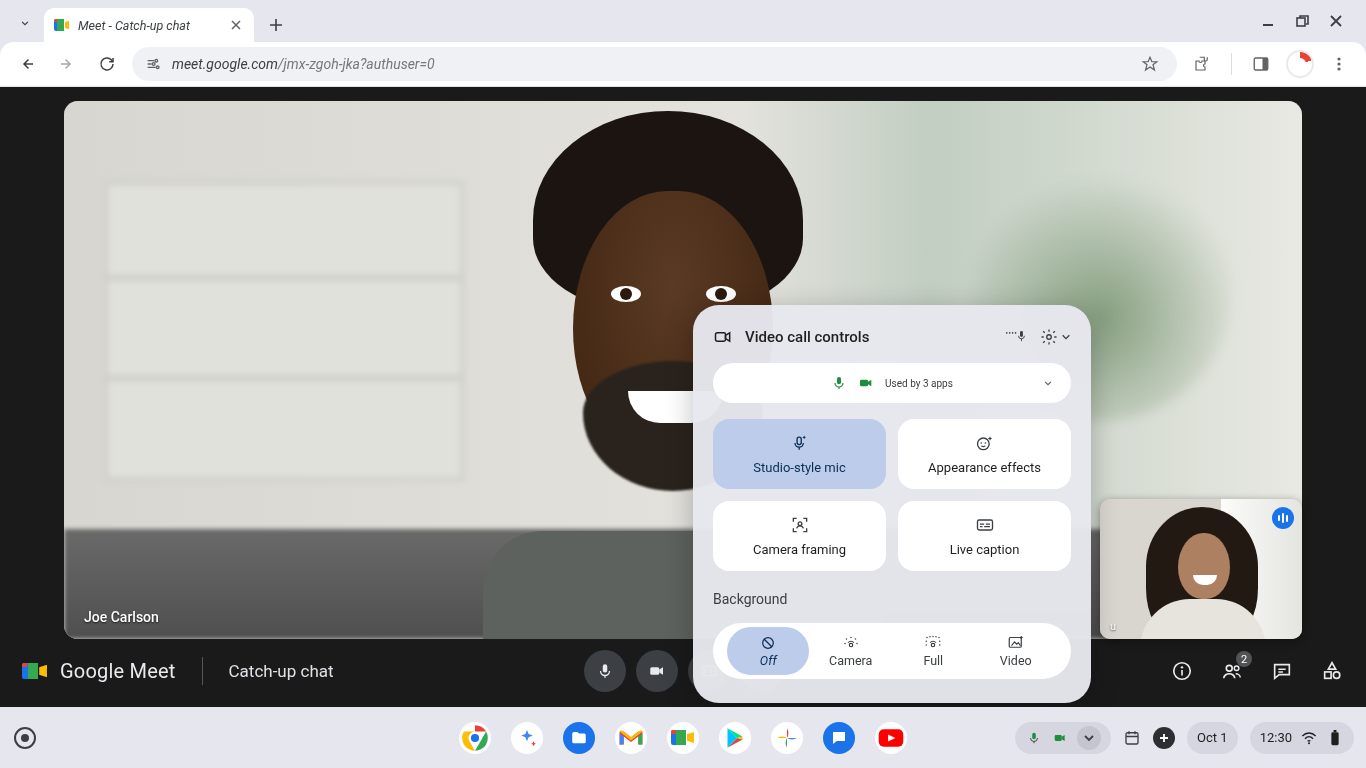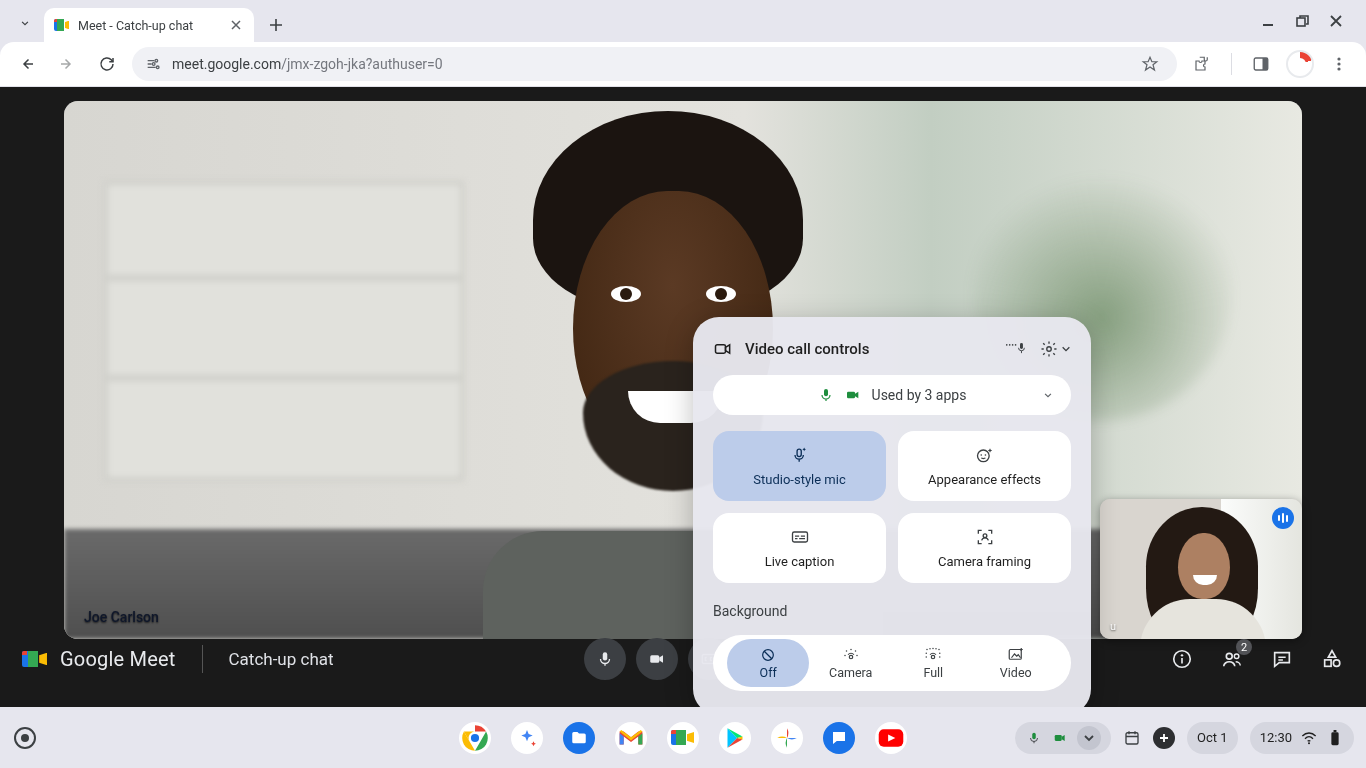--- a/index.html
+++ b/index.html
@@ -1,20 +1,20 @@
 <!DOCTYPE html>
 <html><head>
 <meta charset="utf-8">
 <style>
   * { box-sizing: border-box; margin: 0; padding: 0; }
   html, body { width: 1366px; height: 768px; overflow: hidden; font-family: "Google Sans", "Roboto", Arial, sans-serif; }
   body { background: #e6e6ee; display: flex; flex-direction: column; }
 
   
-  .browser-top { height: 87px; background: #e6e6ee; display: flex; flex-direction: column; }
+  .browser-top { height: 87px; background: #e6e6ee; display: flex; flex-direction: column; font-style: italic; }
   .tabstrip { height: 42px; display: flex; align-items: flex-end; padding-left: 6px; position: relative; }
   .tabstrip .search-down { width: 30px; height: 30px; border-radius: 50%; display:flex;align-items:center;justify-content:center; margin: 0 4px 4px 4px; }
   .tab { height: 34px; width: 210px; background: #fff; border-radius: 10px 10px 0 0; display:flex; align-items:center; padding: 0 10px; gap: 8px; font-size: 12.5px; color:#3c4043; position: relative; }
   .tab .favicon { width:16px; height:16px; }
   .tab .close { margin-left:auto; width:16px;height:16px;display:flex;align-items:center;justify-content:center; }
   .newtab { width: 28px; height: 28px; display:flex;align-items:center;justify-content:center; margin-left: 8px; margin-bottom: 3px; }
   .winctrls { position:absolute; right: 4px; top: 0; height: 42px; display:flex; align-items:center; gap: 18px; padding-right: 18px; }
   .winctrls .wc { width: 16px; height:16px; display:flex;align-items:center;justify-content:center; color:#3c4043; }
 
   .toolbar { height: 45px; background: #ffffff; border-radius: 14px 14px 0 0; display:flex; align-items:center; padding: 0 12px; gap: 10px; border-bottom: 1px solid #e2e2e9; }
@@ -26,21 +26,21 @@
   .omnibox .star { margin-left:auto; }
   .toolbar .sep { width:1px; height:22px; background:#dcdde3; margin: 0 4px; }
   .profile-chip { width:28px;height:28px;border-radius:50%; background: conic-gradient(#ea4335 0 20%, #fff 20% 100%); border:2px solid #e8eaed; position:relative; }
   .profile-chip::after{ content:""; position:absolute; inset:6px; border-radius:50%; background:#fff; }
 
   
   .meet-area { flex:1; background:#1a1a1a; position:relative; overflow:hidden; }
 
   .main-video { position:absolute; left:64px; top:14px; width:1238px; height:538px; border-radius:14px; overflow:hidden; background:#888; }
   .main-video .scene { position:absolute; inset:0; }
-  .main-video .name-overlay { position:absolute; left:20px; bottom:14px; color:#0f172a; font-size:14px; font-weight:500; text-shadow:0 1px 2px rgba(0,0,0,.7); }
+  .main-video .name-overlay { position:absolute; left:20px; bottom:14px; color:#ffffff; font-size:14px; font-weight:500; text-shadow:0 1px 2px rgba(0,0,0,.7); }
 
   
   .scene { background: linear-gradient(90deg, #d7d6d1 0%, #e3e2dd 55%, #c2cec2 70%, #e8e9e2 100%); }
   .scene .shelf { position:absolute; left:40px; top:80px; width:360px; height:300px; background:#e1e1dc; border:4px solid #cfcfca; filter:blur(3px); }
   .scene .shelf::before{content:"";position:absolute;left:0;right:0;top:90px;height:6px;background:#cfcfca;}
   .scene .shelf::after{content:"";position:absolute;left:0;right:0;top:190px;height:6px;background:#cfcfca;}
   .scene .plant { position:absolute; right:70px; top:60px; width:260px; height:260px; background: radial-gradient(circle at 50% 60%, rgba(70,110,60,.55), rgba(70,110,60,0) 70%); filter:blur(6px); border-radius:50%; }
   .scene .sofa { position:absolute; left:0; right:0; bottom:0; height:110px; background:linear-gradient(#6a6a6a,#4f4f4f); filter:blur(2px); }
   .scene .person { position:absolute; left:calc(50% - 310px); top:10px; width:560px; height:528px; }
   .scene .hair { position:absolute; left:160px; top:0; width:270px; height:200px; background:#1b1410; border-radius:55% 55% 45% 45% / 60% 60% 40% 40%; }
@@ -58,54 +58,54 @@
   .self-view .sv-hair{position:absolute;left:46px;top:8px;width:112px;height:130px;background:#231913;border-radius:60% 60% 30% 30% / 55% 55% 45% 45%;}
   .self-view .sv-face{position:absolute;left:78px;top:34px;width:52px;height:66px;background:#ad8062;border-radius:50% 50% 48% 48% / 55% 55% 50% 50%;}
   .self-view .sv-shirt{position:absolute;left:40px;top:100px;width:126px;height:60px;background:#e6e4dd;border-radius:50px 50px 0 0;}
   .self-view .sv-smile{position:absolute;left:93px;top:76px;width:24px;height:10px;background:#fff;border-radius:0 0 20px 20px;}
   .self-view .sv-name{position:absolute;left:10px;bottom:6px;color:#fff;font-size:11px;text-shadow:0 1px 2px rgba(0,0,0,.6);}
   .self-view .talk-badge{position:absolute;right:8px;top:8px;width:22px;height:22px;border-radius:50%;background:#1a73e8;display:flex;align-items:center;justify-content:center;gap:2px;}
   .self-view .talk-badge span{width:2px;background:#fff;border-radius:2px;}
   .self-view .talk-badge span:nth-child(1){height:6px;} .self-view .talk-badge span:nth-child(2){height:10px;} .self-view .talk-badge span:nth-child(3){height:7px;}
 
   
-  .bottombar { position:absolute; left:0; right:0; bottom:12px; height:72px; display:flex; align-items:center; padding:0 22px; color:#e8eaed; }
+  .bottombar { position:absolute; left:0; right:0; bottom:0; height:72px; display:flex; align-items:center; padding:0 22px; color:#e8eaed; }
   .brand { display:flex; align-items:center; gap:12px; }
   .brand .logo { width:26px; height:22px; }
   .brand-name { font-size:20px; font-weight:400; letter-spacing:.2px; }
   .brand .divider { width:1px; height:28px; background:#555; margin:0 14px 0 14px; }
   .meeting-name { font-size:17px; color:#dfe1e6; }
   .ctrls { position:absolute; left:50%; transform:translateX(-50%); display:flex; gap:10px; }
   .cbtn { width:42px; height:42px; border-radius:50%; background:#3c3f43; display:flex;align-items:center;justify-content:center; color:#e8eaed; }
   .right-ics { margin-left:auto; display:flex; gap:26px; align-items:center; color:#e8eaed; }
   .right-ics .ric { width:24px; height:24px; display:flex; align-items:center; justify-content:center; position:relative; }
   .badge { position:absolute; top:-8px; right:-8px; min-width:16px; height:16px; padding:0 4px; border-radius:9px; background:#525357; color:#fff; font-size:11px; display:flex;align-items:center;justify-content:center; }
 
   
-  .panel { position:absolute; left:693px; top:230px; width:398px; height:398px; border-radius:26px; background:rgba(231,231,238,.97); box-shadow:0 6px 28px rgba(0,0,0,.25); padding:22px 20px 18px; display:flex; flex-direction:column; gap:16px; }
+  .panel { position:absolute; left:693px; top:218px; width:398px; height:398px; border-radius:26px; background:rgba(231,231,238,.97); box-shadow:0 6px 28px rgba(0,0,0,.25); padding:22px 20px 18px; display:flex; flex-direction:column; gap:16px; }
   .panel-header{display:flex;align-items:center;gap:12px;color:#1f1f1f;}
   .panel-header .title{font-size:15px;font-weight:500;}
   .panel-header .hicons{margin-left:auto;display:flex;align-items:center;gap:14px;color:#3c4043;}
   .panel-header .hicons .hi{display:flex;align-items:center;justify-content:center;width:20px;height:20px;}
   .panel-header .gearwrap{display:flex;align-items:center;gap:2px;}
 
-  .used-row { height:40px; background:#fff; border-radius:22px; display:flex; align-items:center; justify-content:center; gap:10px; font-size:14px; color:#3c4043; position:relative; }
+  .used-row { height:40px; background:#fff; border-radius:22px; display:flex; align-items:center; justify-content:center; gap:10px; font-size:10px; color:#3c4043; position:relative; }
   .used-row .chev { position:absolute; right:16px; }
 
   .tile-grid{ display:grid; grid-template-columns:1fr 1fr; gap:12px; }
   .tile{ height:70px; background:#fff; border-radius:16px; display:flex; flex-direction:column; align-items:center; justify-content:center; gap:8px; font-size:13px; color:#1f1f1f; }
   .tile.active{ background:#bcccea; color:#0b2e57; }
   .tile .ticon{width:20px;height:18px;display:flex;align-items:center;justify-content:center;}
 
   .bg-label{font-size:14px;color:#3c4043;margin-top:4px;}
   .bg-row{height:56px;background:#fff;border-radius:28px;display:flex;align-items:center;justify-content:space-between;padding:0 14px;}
   .bg-opt{flex:1;display:flex;flex-direction:column;align-items:center;justify-content:center;gap:3px;font-size:12.5px;color:#3c4043;}
   .bg-opt.active{position:relative;}
   .bg-opt .bicon{width:18px;height:16px;display:flex;align-items:center;justify-content:center;}
-  .bg-opt .chip{width:82px;height:48px;border-radius:26px;background:#bcccea;display:flex;flex-direction:column;align-items:center;justify-content:center;gap:2px;color:#0b2e57;}
+  .bg-opt .chip{width:82px;height:48px;border-radius:26px;background:#bcccea;display:flex;flex-direction:column;align-items:center;justify-content:center;gap:2px;color:#0b2e57;font-style:italic;}
 
   
   .shelf { height:61px; background:#e6e6ee; display:flex; align-items:center; padding:0 14px; gap:10px; position:relative; }
   .shelf .launcher{width:22px;height:22px;border:2px solid #3c4043;border-radius:50%;display:flex;align-items:center;justify-content:center;}
   .shelf .launcher::after{content:"";width:8px;height:8px;border-radius:50%;background:#3c4043;}
   .shelf .apps { position:absolute; left:50%; transform:translateX(-50%); display:flex; gap:20px; align-items:center; }
   .app-ic{width:32px;height:32px;border-radius:50%;display:flex;align-items:center;justify-content:center;font-size:18px;}
   .app-ic.chrome{background:#fff;}
   .app-ic.files{background:#1a73e8;color:#fff;}
   .app-ic.gmail{background:#fff;}
@@ -407,35 +407,35 @@
               <circle cx="12.5" cy="12" r="1" fill="#3c4043"></circle>
               <path d="M7.5 15.5c1 1 4 1 5 0" stroke="#3c4043" stroke-width="1.4" fill="none"></path>
               <path d="M18 4l.8 1.8L20.6 6.6 18.8 7.4 18 9.2 17.2 7.4 15.4 6.6 17.2 5.8z" fill="#3c4043"></path>
             </svg>
           </div>
         <span>Appearance effects</span>
       </div>
       <div class="tile">
         <div class="ticon">
             <svg width="20" height="20" viewBox="0 0 24 24">
-              <rect x="3" y="6" width="18" height="12" rx="2" fill="none" stroke="#3c4043" stroke-width="1.6"></rect>
-              <path d="M6 11h5M13 11h5M6 14h3M11 14h7" stroke="#3c4043" stroke-width="1.6"></path>
-            </svg>
-          </div>
-        <span>Live caption</span>
+              <path d="M4 8V4h4M20 8V4h-4M4 16v4h4M20 16v4h-4" stroke="#3c4043" stroke-width="1.6" fill="none"></path>
+              <circle cx="12" cy="10.5" r="2.2" fill="none" stroke="#3c4043" stroke-width="1.6"></circle>
+              <path d="M8 16c.6-2 2.2-3 4-3s3.4 1 4 3" stroke="#3c4043" stroke-width="1.6" fill="none"></path>
+            </svg>
+          </div>
+        <span>Camera framing</span>
       </div>
       <div class="tile">
         <div class="ticon">
             <svg width="20" height="20" viewBox="0 0 24 24">
-              <path d="M4 8V4h4M20 8V4h-4M4 16v4h4M20 16v4h-4" stroke="#3c4043" stroke-width="1.6" fill="none"></path>
-              <circle cx="12" cy="10.5" r="2.2" fill="none" stroke="#3c4043" stroke-width="1.6"></circle>
-              <path d="M8 16c.6-2 2.2-3 4-3s3.4 1 4 3" stroke="#3c4043" stroke-width="1.6" fill="none"></path>
-            </svg>
-          </div>
-        <span>Camera framing</span>
+              <rect x="3" y="6" width="18" height="12" rx="2" fill="none" stroke="#3c4043" stroke-width="1.6"></rect>
+              <path d="M6 11h5M13 11h5M6 14h3M11 14h7" stroke="#3c4043" stroke-width="1.6"></path>
+            </svg>
+          </div>
+        <span>Live caption</span>
       </div>
     </div>
 
     <div class="bg-label">Background</div>
     <div class="bg-row">
       <div class="bg-opt active">
         <div class="chip">
           <div class="bicon">
               <svg width="16" height="16" viewBox="0 0 24 24">
                 <circle cx="12" cy="12" r="8" fill="none" stroke="#0b2e57" stroke-width="1.8"></circle>

